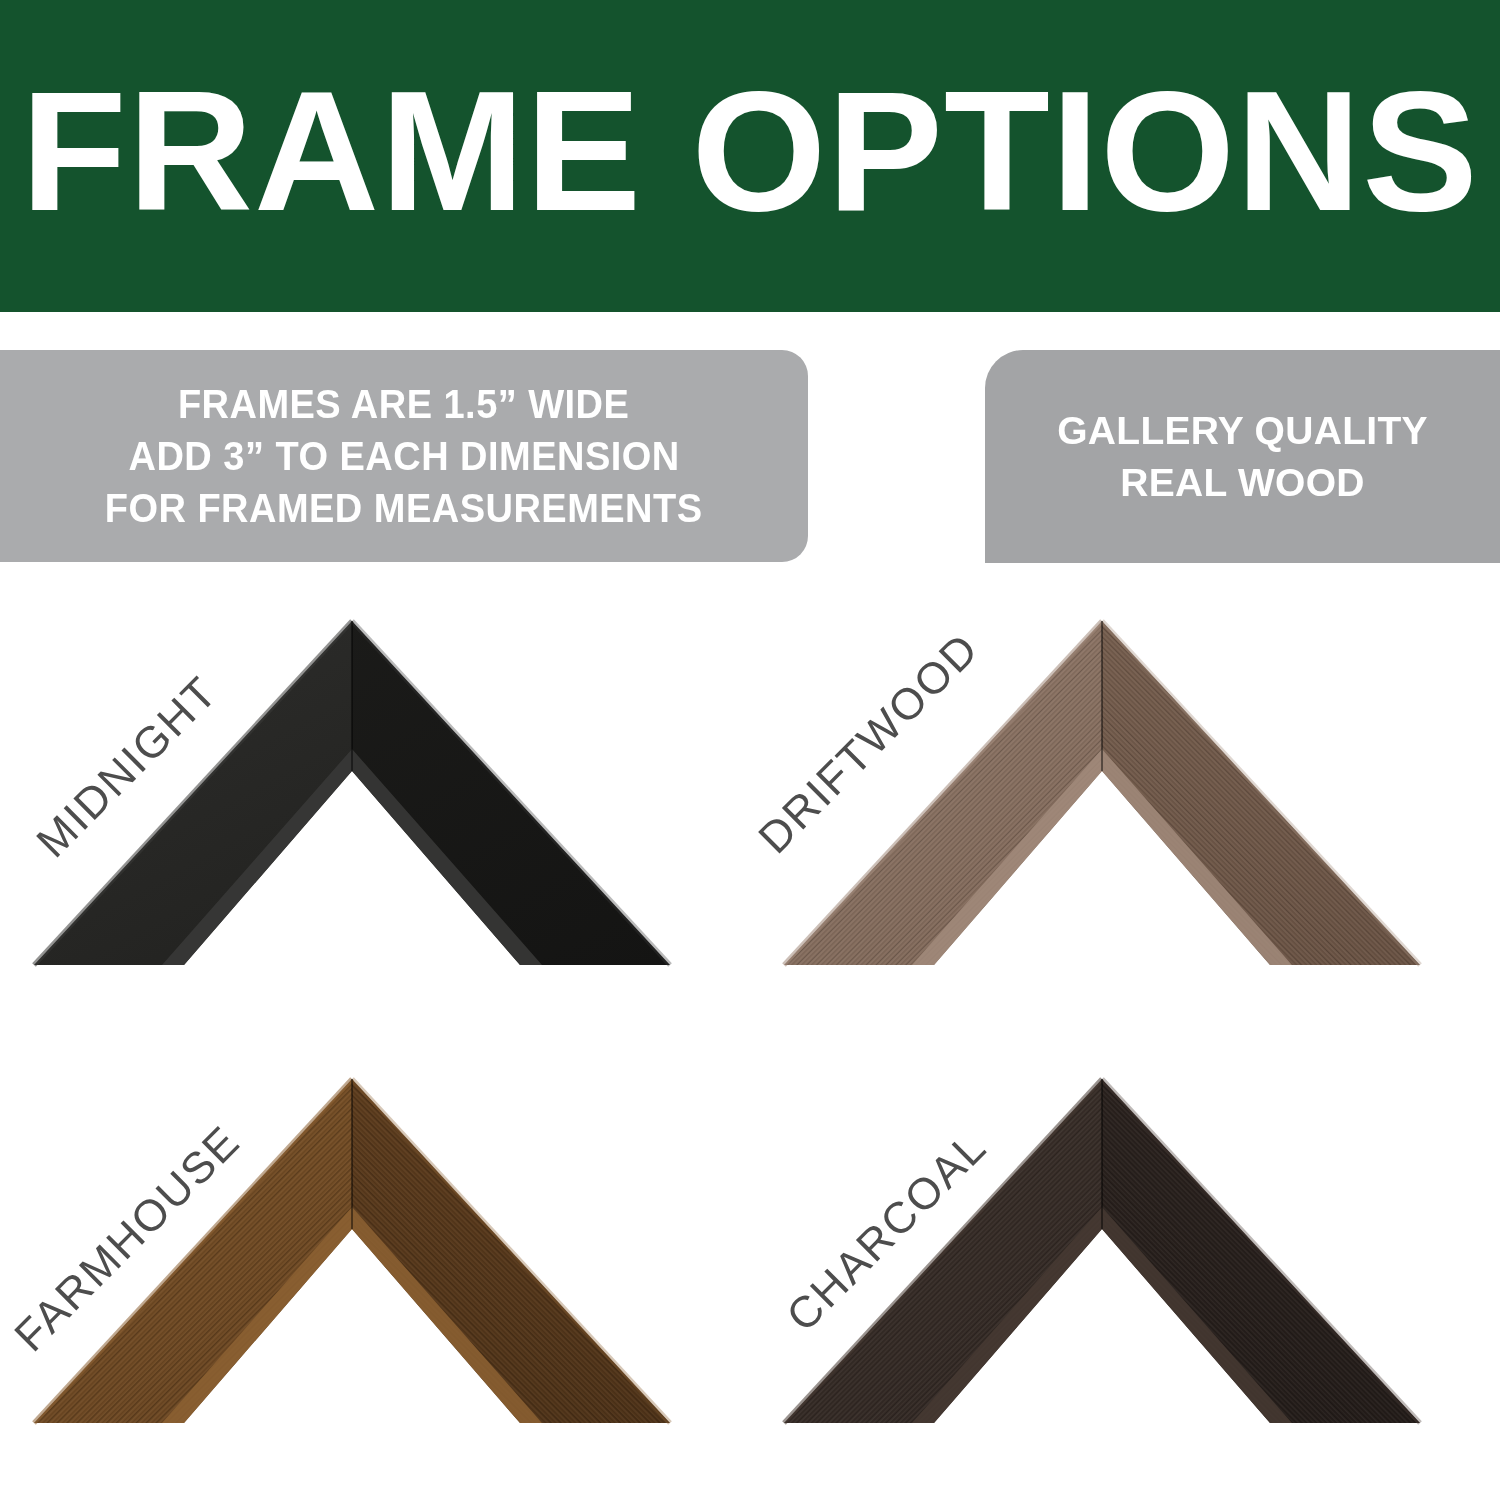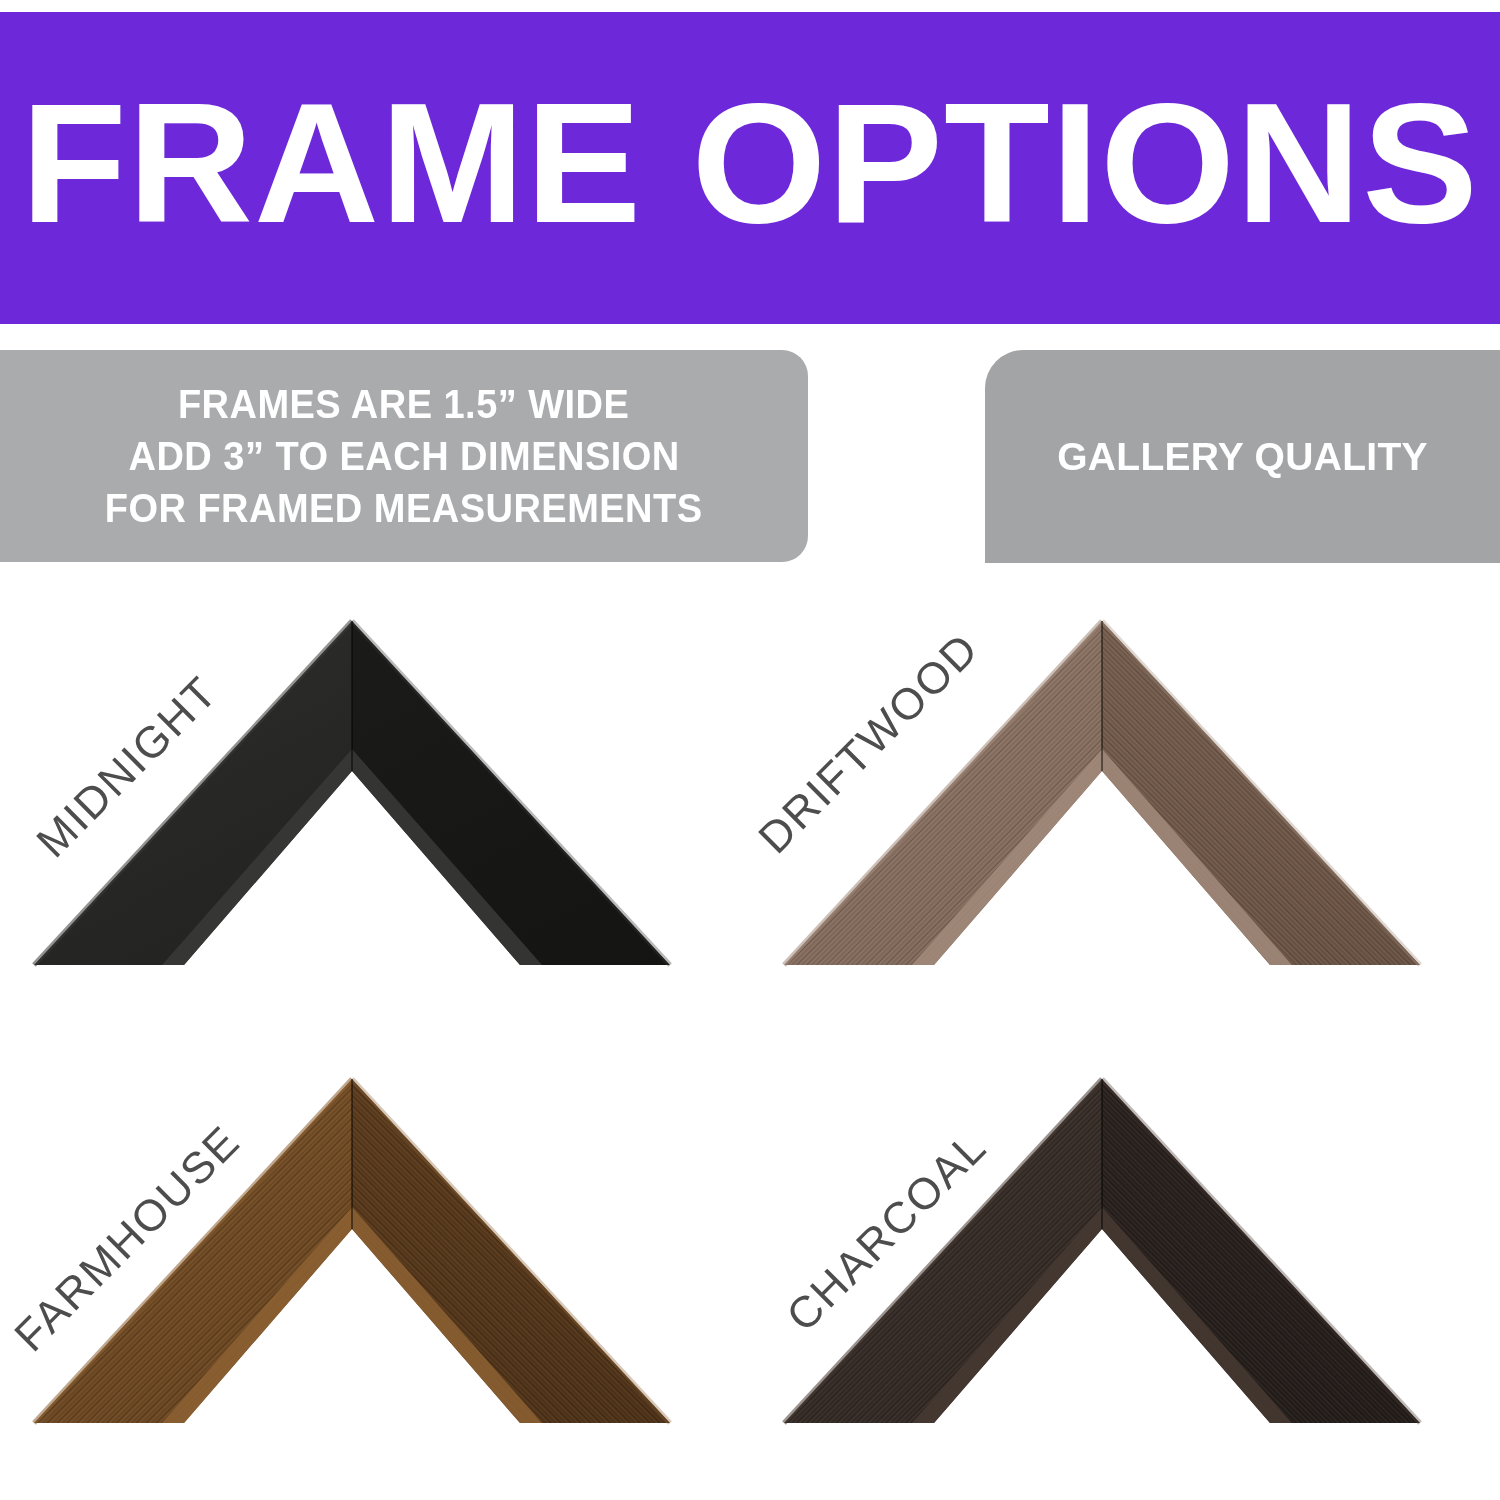--- a/index.html
+++ b/index.html
@@ -86,32 +86,33 @@
     transform:rotate(-45deg);
   }
   .sample.s0 .sample-label{left:62px;top:232px;}
   .sample.s1 .sample-label{left:34px;top:228px;}
   .sample.s2 .sample-label{left:40px;top:268px;}
   .sample.s3 .sample-label{left:62px;top:248px;}
 </style>
 </head>
 <body>
 
-<div class="banner" style="background: #6d28d9; margin-top: 12px;">
+<div class="banner" style="background: #14532d;">
   <div class="banner-title" style="color: rgb(255, 255, 255);">FRAME OPTIONS</div>
 </div>
 
 <div class="info-box info-left" style="background: rgb(170, 171, 173); align-items: center;">
   <div class="line">FRAMES ARE 1.5” WIDE</div>
   <div class="line">ADD 3” TO EACH DIMENSION</div>
   <div class="line">FOR FRAMED MEASUREMENTS</div>
 </div>
 
 <div class="info-box info-right" style="background: rgb(163, 164, 166);">
   <div class="line">GALLERY QUALITY</div>
+  <div class="line">REAL WOOD</div>
 </div>
 
 <div class="samples">
 
   <div class="sample s0">
     <div class="chev-wrap">
         <svg class="chev-svg" viewBox="0 0 660 370">
           <defs>
             <linearGradient id="faceL0" x1="0%" y1="0%" x2="100%" y2="100%">
               <stop offset="0%" stop-color="#2e2e2c"></stop>

